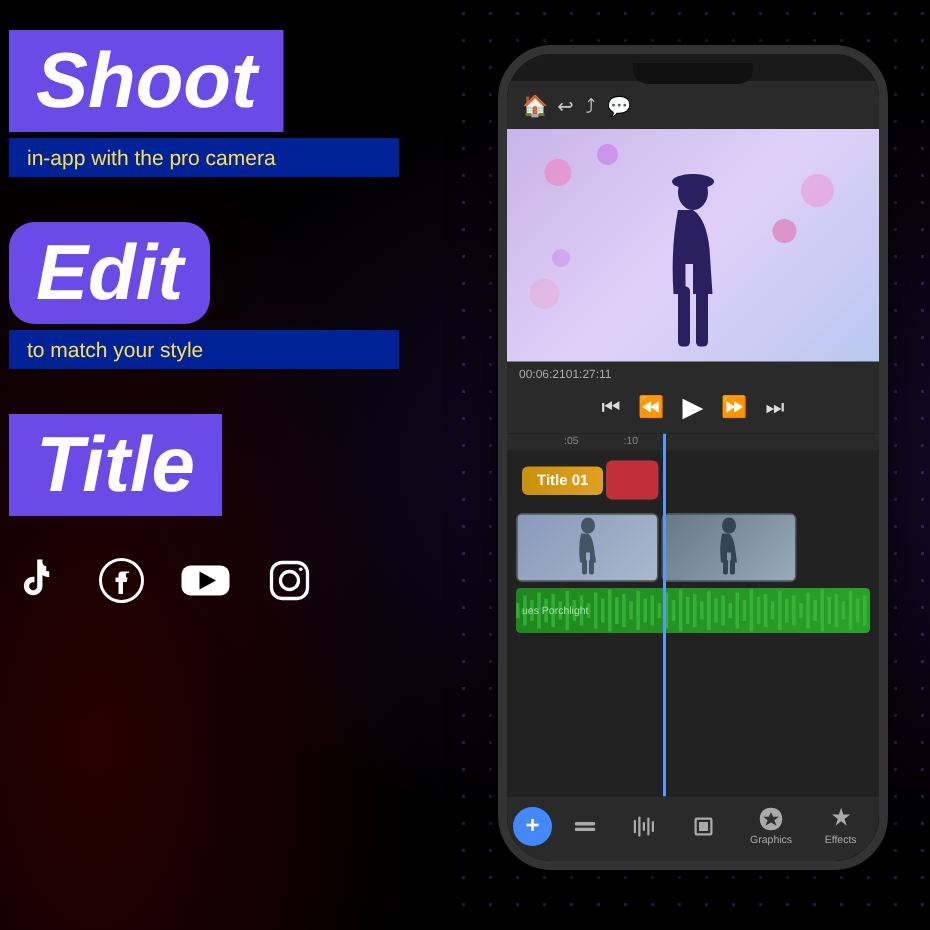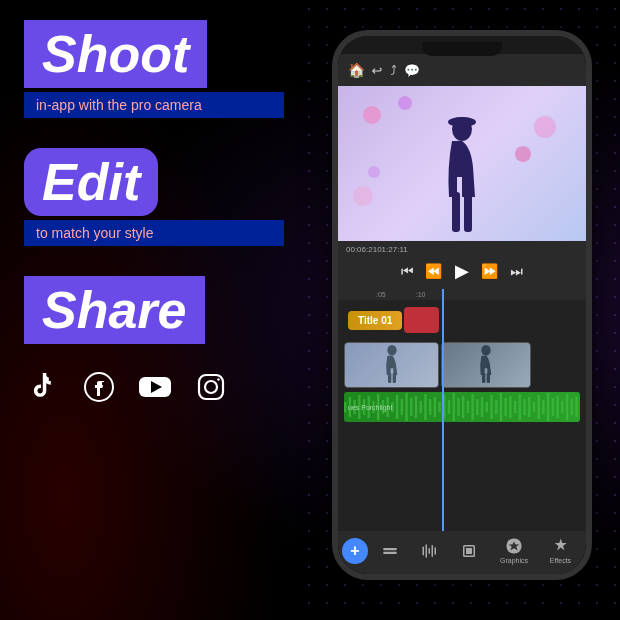--- a/index.html
+++ b/index.html
@@ -40,21 +40,21 @@
       top: 0;
       width: 320px;
       height: 620px;
       background: radial-gradient(ellipse at 20% 80%, rgba(80,0,0,0.5) 0%, transparent 60%);
       z-index: 1;
     }
 
     
     .left-panel {
       position: absolute;
-      left: 24px;
+      left: 6px;
       top: 20px;
       width: 260px;
       z-index: 10;
     }
 
     
     .feature-block {
       margin-bottom: 10px;
     }
 
@@ -69,21 +69,21 @@
       margin-bottom: 4px;
     }
 
     .feature-title.shoot { background: #6b4be8; }
     .feature-title.edit { background: #6b4be8; border-radius: 17px; }
     .feature-title.share { background: #6b4be8; }
 
     .feature-sub {
       display: block;
       background: #002299;
-      color: #fca5a5;
+      color: #fde047;
       font-size: 14px;
       padding: 5px 12px;
       font-weight: 400;
     }
 
     
     .social-row {
       display: flex;
       align-items: center;
       gap: 18px;
@@ -412,21 +412,21 @@
     <div class="feature-title shoot">Shoot</div>
     <span class="feature-sub">in-app with the pro camera</span>
   </div>
 
   <div class="feature-block" style="margin-top: 30px;">
     <div class="feature-title edit">Edit</div>
     <span class="feature-sub">to match your style</span>
   </div>
 
   <div class="feature-block" style="margin-top: 30px;">
-    <div class="feature-title share">Share</div>
+    <div class="feature-title share">Title</div>
   </div>
 
   <div class="social-row">
 
     <div class="social-icon">
       <svg width="32" height="32" viewBox="0 0 32 32" fill="white">
         <path d="M22 6.5c-1.5 0-2.7-1.2-2.7-2.7V2h-3.5v17.8c0 1.5-1.2 2.7-2.7 2.7s-2.7-1.2-2.7-2.7 1.2-2.7 2.7-2.7c.3 0 .6.05.9.13V13.5c-.3-.03-.6-.05-.9-.05-3.4 0-6.2 2.8-6.2 6.2s2.8 6.2 6.2 6.2 6.2-2.8 6.2-6.2V12.3c1.3.9 2.9 1.4 4.5 1.4V10c-.7 0-1.4-.1-2-.27V6.5H22z"></path>
       </svg>
     </div>
 

